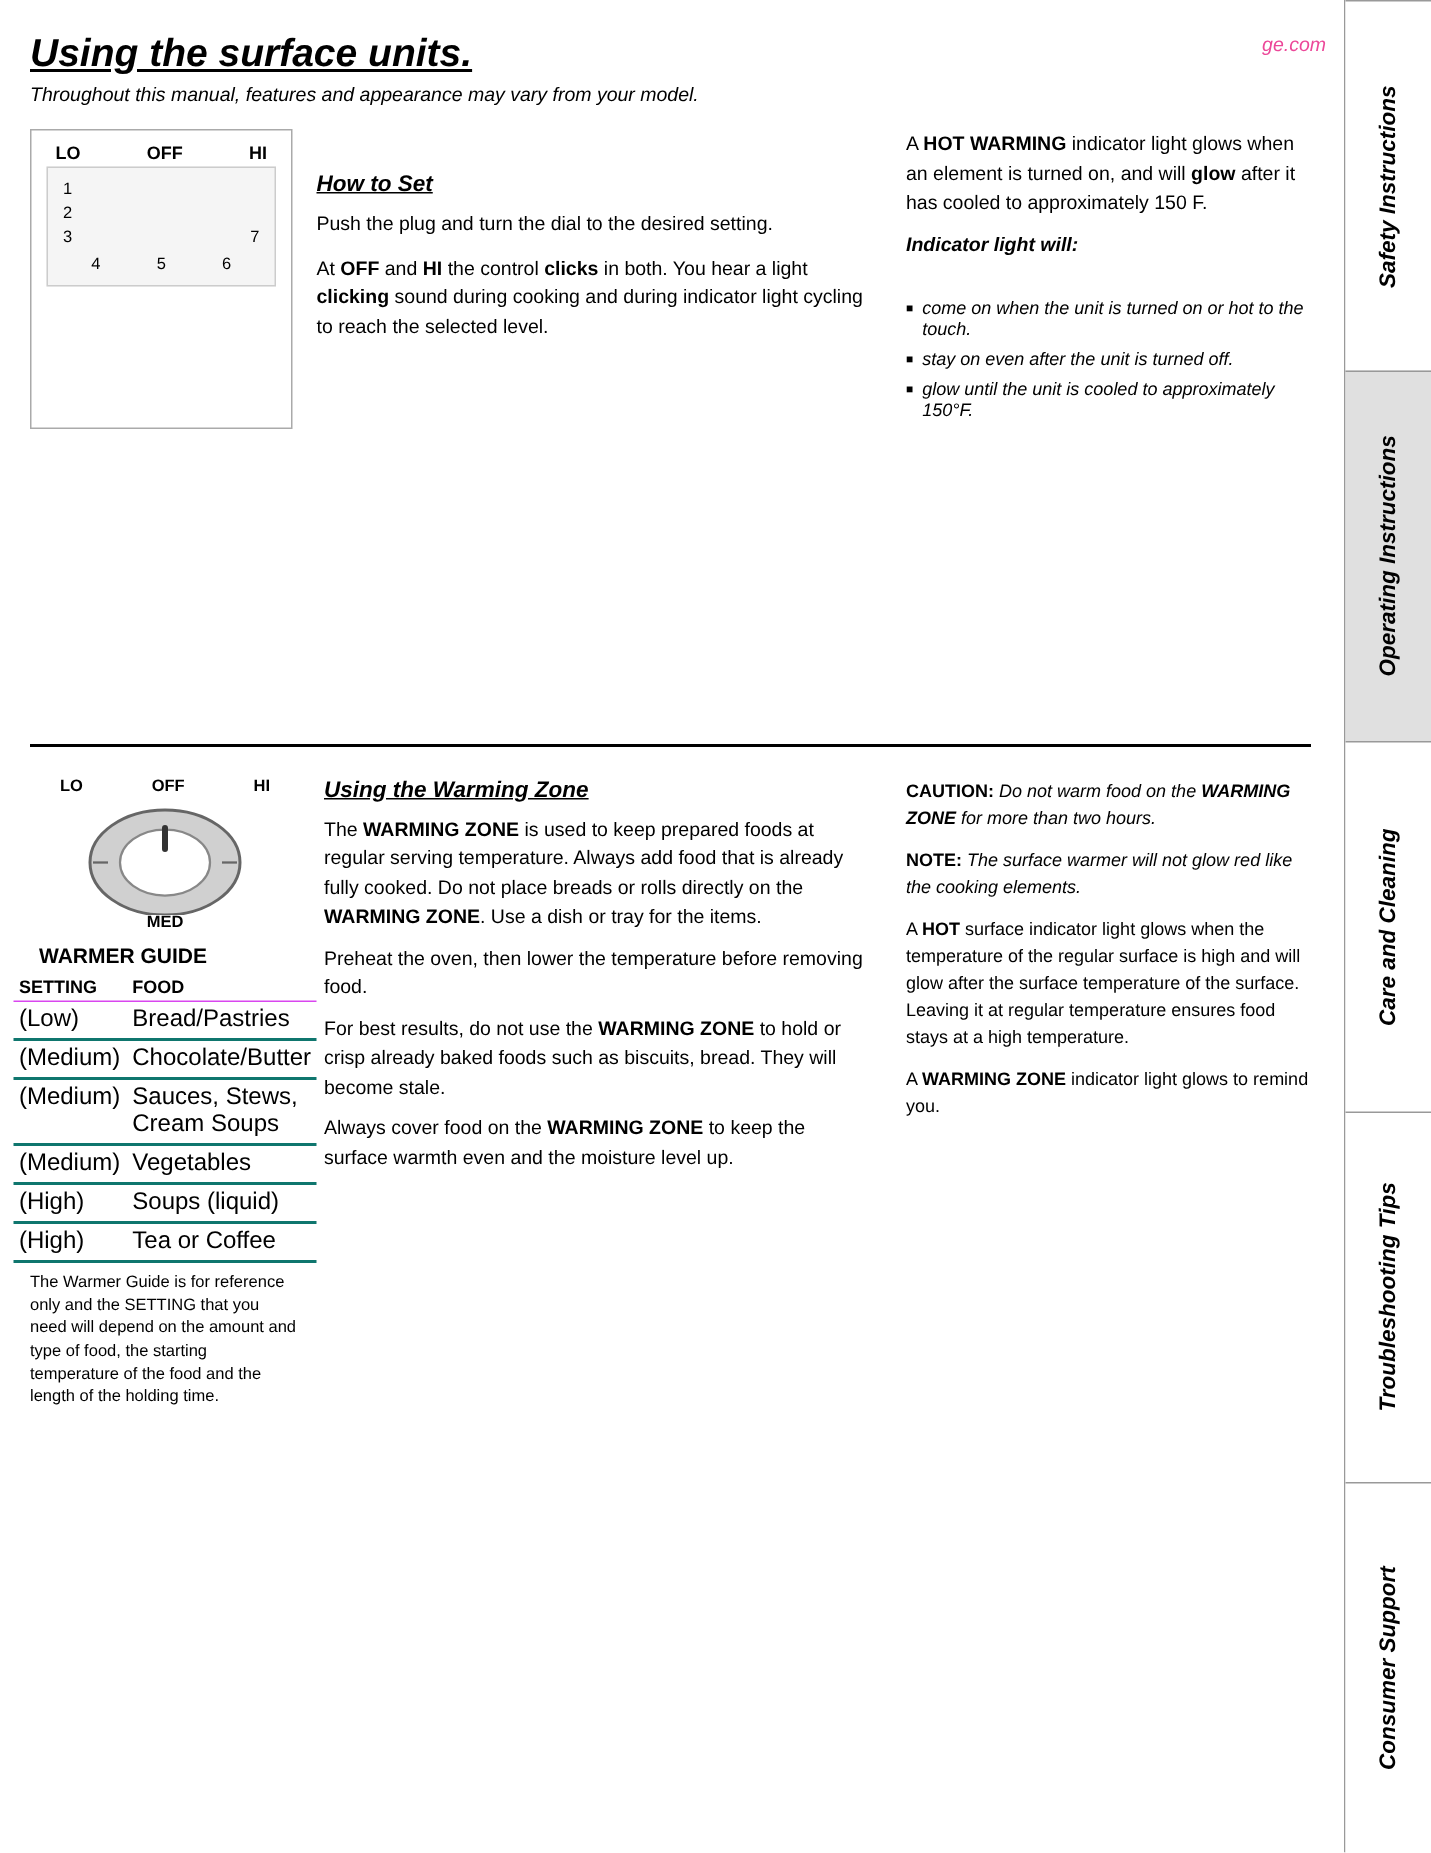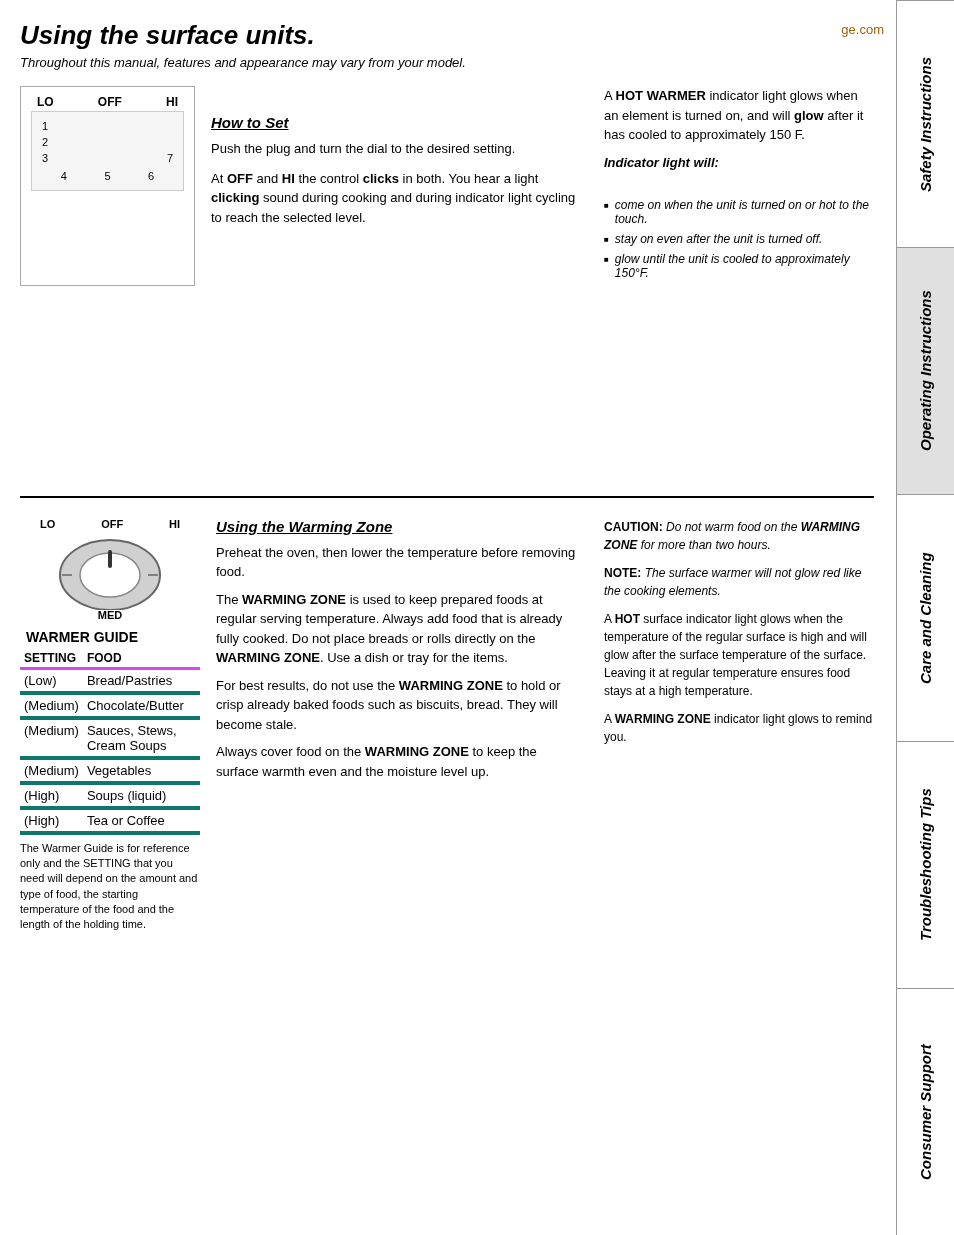--- a/index.html
+++ b/index.html
@@ -17,30 +17,32 @@
     .main-content {
       margin-right: 60px;
       padding: 20px 20px 20px 20px;
     }
 
     
     .page-title {
       font-size: 26px;
       font-weight: bold;
       font-style: italic;
+      text-decoration: underline;
       margin-bottom: 4px;
       font-family: Arial, sans-serif;
     }
 
     .ge-logo {
       position: absolute;
       top: 22px;
       right: 70px;
       font-size: 13px;
-      color: #a16207;
+      font-style: italic;
+      color: #ec4899;
     }
 
     .subtitle {
       font-style: italic;
       font-size: 13px;
       margin-bottom: 16px;
       color: #000;
     }
 
     
@@ -184,29 +186,29 @@
     .warmer-table {
       width: 100%;
       border-collapse: collapse;
       font-size: 12px;
     }
 
     .warmer-table th {
       font-weight: bold;
       font-size: 12px;
       text-align: left;
-      border-bottom: 3px solid #d946ef;
+      border-bottom: 1px solid #d946ef;
       padding: 2px 4px;
     }
 
     .warmer-table td {
       padding: 3px 4px;
       vertical-align: top;
-      border-bottom: 4px solid #0f766e;
-      font-size: 13px;
+      border-bottom: 2px solid #0f766e;
+      font-size: 16px;
     }
 
     .warmer-note {
       font-size: 11px;
       margin-top: 6px;
       line-height: 1.4;
     }
 
     
     .warming-zone-section {
@@ -313,21 +315,21 @@
       <p>
         Push the plug and turn the dial to the desired setting.
       </p>
       <p>
         At <span class="bold-text">OFF</span> and <span class="bold-text">HI</span> the control <span class="bold-text">clicks</span> in both. You hear a light <span class="bold-text">clicking</span> sound during cooking and during indicator light cycling to reach the selected level.
       </p>
     </div>
 
     <div class="right-col">
       <p>
-        A <span class="bold-text">HOT WARMER</span> indicator light glows when an element is turned on, and will <span class="bold-text">glow</span> after it has cooled to approximately 150 F.
+        A <span class="bold-text">HOT WARMING</span> indicator light glows when an element is turned on, and will <span class="bold-text">glow</span> after it has cooled to approximately 150 F.
       </p>
       <div class="indicator-title">Indicator light will:</div>
       <ul class="indicator-list">
         <li>come on when the unit is turned on or hot to the touch.</li>
         <li>stay on even after the unit is turned off.</li>
         <li>glow until the unit is cooled to approximately 150°F.</li>
       </ul>
     </div>
 
   </div>
@@ -397,24 +399,24 @@
             </tr>
           </tbody>
       </table>
 
       <div class="warmer-note">The Warmer Guide is for reference only and the SETTING that you need will depend on the amount and type of food, the starting temperature of the food and the length of the holding time.</div>
     </div>
 
     <div class="warming-zone-section">
       <div class="section-title">Using the Warming Zone</div>
       <p>
+        The <span class="bold-text">WARMING ZONE</span> is used to keep prepared foods at regular serving temperature. Always add food that is already fully cooked. Do not place breads or rolls directly on the <span class="bold-text">WARMING ZONE</span>. Use a dish or tray for the items.
+      </p>
+      <p>
         Preheat the oven, then lower the temperature before removing food.
-      </p>
-      <p>
-        The <span class="bold-text">WARMING ZONE</span> is used to keep prepared foods at regular serving temperature. Always add food that is already fully cooked. Do not place breads or rolls directly on the <span class="bold-text">WARMING ZONE</span>. Use a dish or tray for the items.
       </p>
       <p>
         For best results, do not use the <span class="bold-text">WARMING ZONE</span> to hold or crisp already baked foods such as biscuits, bread. They will become stale.
       </p>
       <p>
         Always cover food on the <span class="bold-text">WARMING ZONE</span> to keep the surface warmth even and the moisture level up.
       </p>
     </div>
 
     <div class="warming-right-col">

